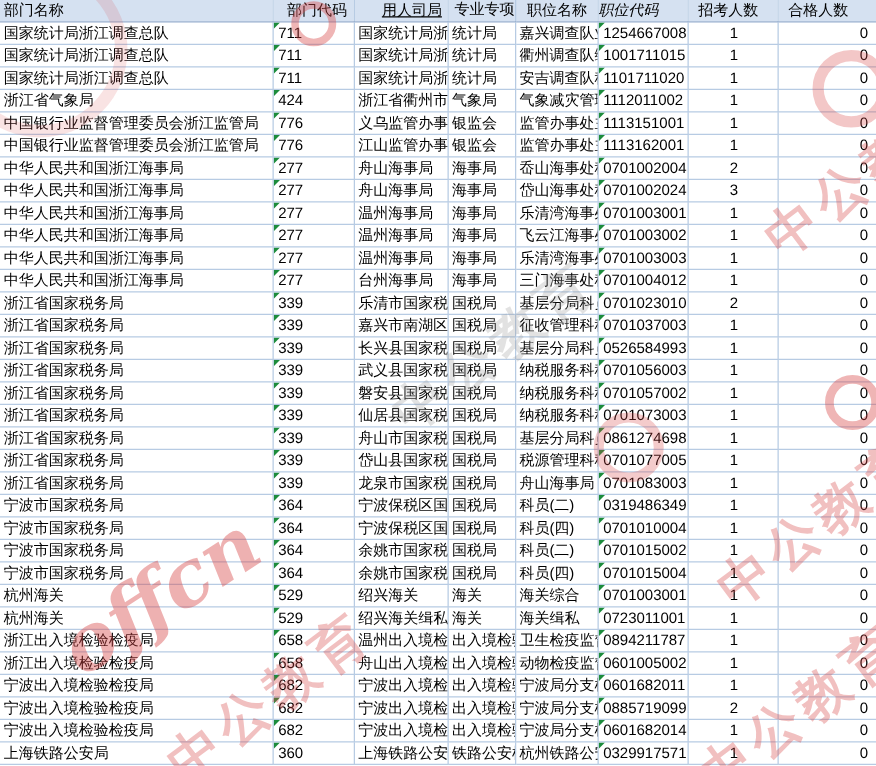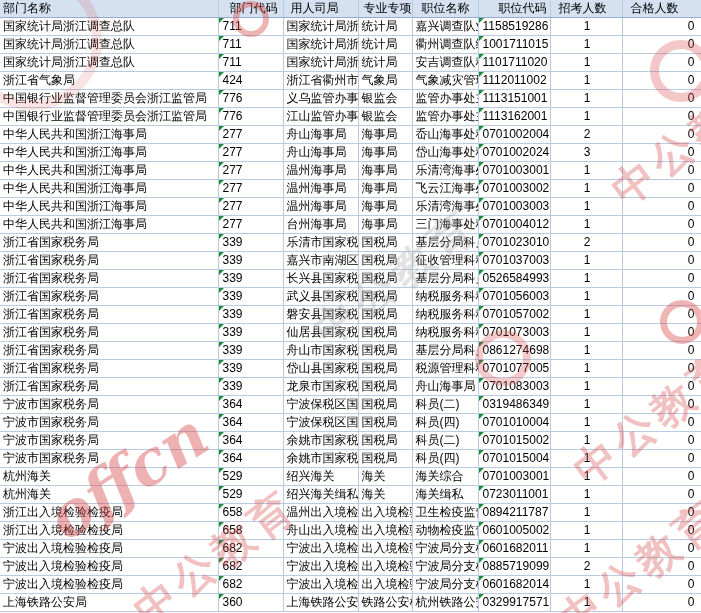--- a/index.html
+++ b/index.html
@@ -9,24 +9,24 @@
   }
   .sheet{position:relative;z-index:1;}
   table{border-collapse:collapse;table-layout:fixed;width:701px;}
   th,td{
     border-right:1px solid #b7cbe3;border-bottom:1px solid #b7cbe3;
     font-size:12px;height:17px;line-height:17px;padding:0 0 0 3px;
     white-space:nowrap;overflow:hidden;font-weight:normal;text-align:left;color:#000;
   }
   thead th{background:#d5e1f1;border-bottom-color:#94accd;}
   thead th.c1{padding-left:11px;}
-  thead th.c2{padding-left:7px;}
-  thead th.c3{padding-left:5px;}
+  thead th.c2{padding-left:22px;text-decoration:underline;}
+  thead th.c3{padding-left:5px;font-family:Liberation Mono, monospace;}
   thead th.c4{padding-left:9px;margin-left:33px;}
-  thead th.c5{padding-left:20px;}
+  thead th.c5{padding-left:0;font-style:italic;}
   thead th.c6{padding-left:8px;}
   thead th.c7{padding-left:8px;}
   tbody td.c1,tbody td.c5{position:relative;padding-left:4px;}
   tbody td.c1::before,tbody td.c5::before{
     content:"";position:absolute;top:0;left:0;width:0;height:0;
     border-top:5px solid #1c8c3c;border-right:5px solid transparent;
   }
   tbody td.c6{text-align:right;padding-right:31px;padding-left:0;}
   tbody td.c7{text-align:right;padding-right:6px;padding-left:0;}
   
@@ -64,21 +64,21 @@
           <th class="c7">合格人数</th>
         </tr>
     </thead>
     <tbody>
         <tr>
           <td class="c0">国家统计局浙江调查总队</td>
           <td class="c1">711</td>
           <td class="c2">国家统计局浙江调查总队</td>
           <td class="c3">统计局</td>
           <td class="c4">嘉兴调查队业务科员</td>
-          <td class="c5">1158519286</td>
+          <td class="c5">1254667008</td>
           <td class="c6">1</td>
           <td class="c7">0</td>
         </tr>
         <tr>
           <td class="c0">国家统计局浙江调查总队</td>
           <td class="c1">711</td>
           <td class="c2">国家统计局浙江调查总队</td>
           <td class="c3">统计局</td>
           <td class="c4">衢州调查队综合科员</td>
           <td class="c5">1001711015</td>

